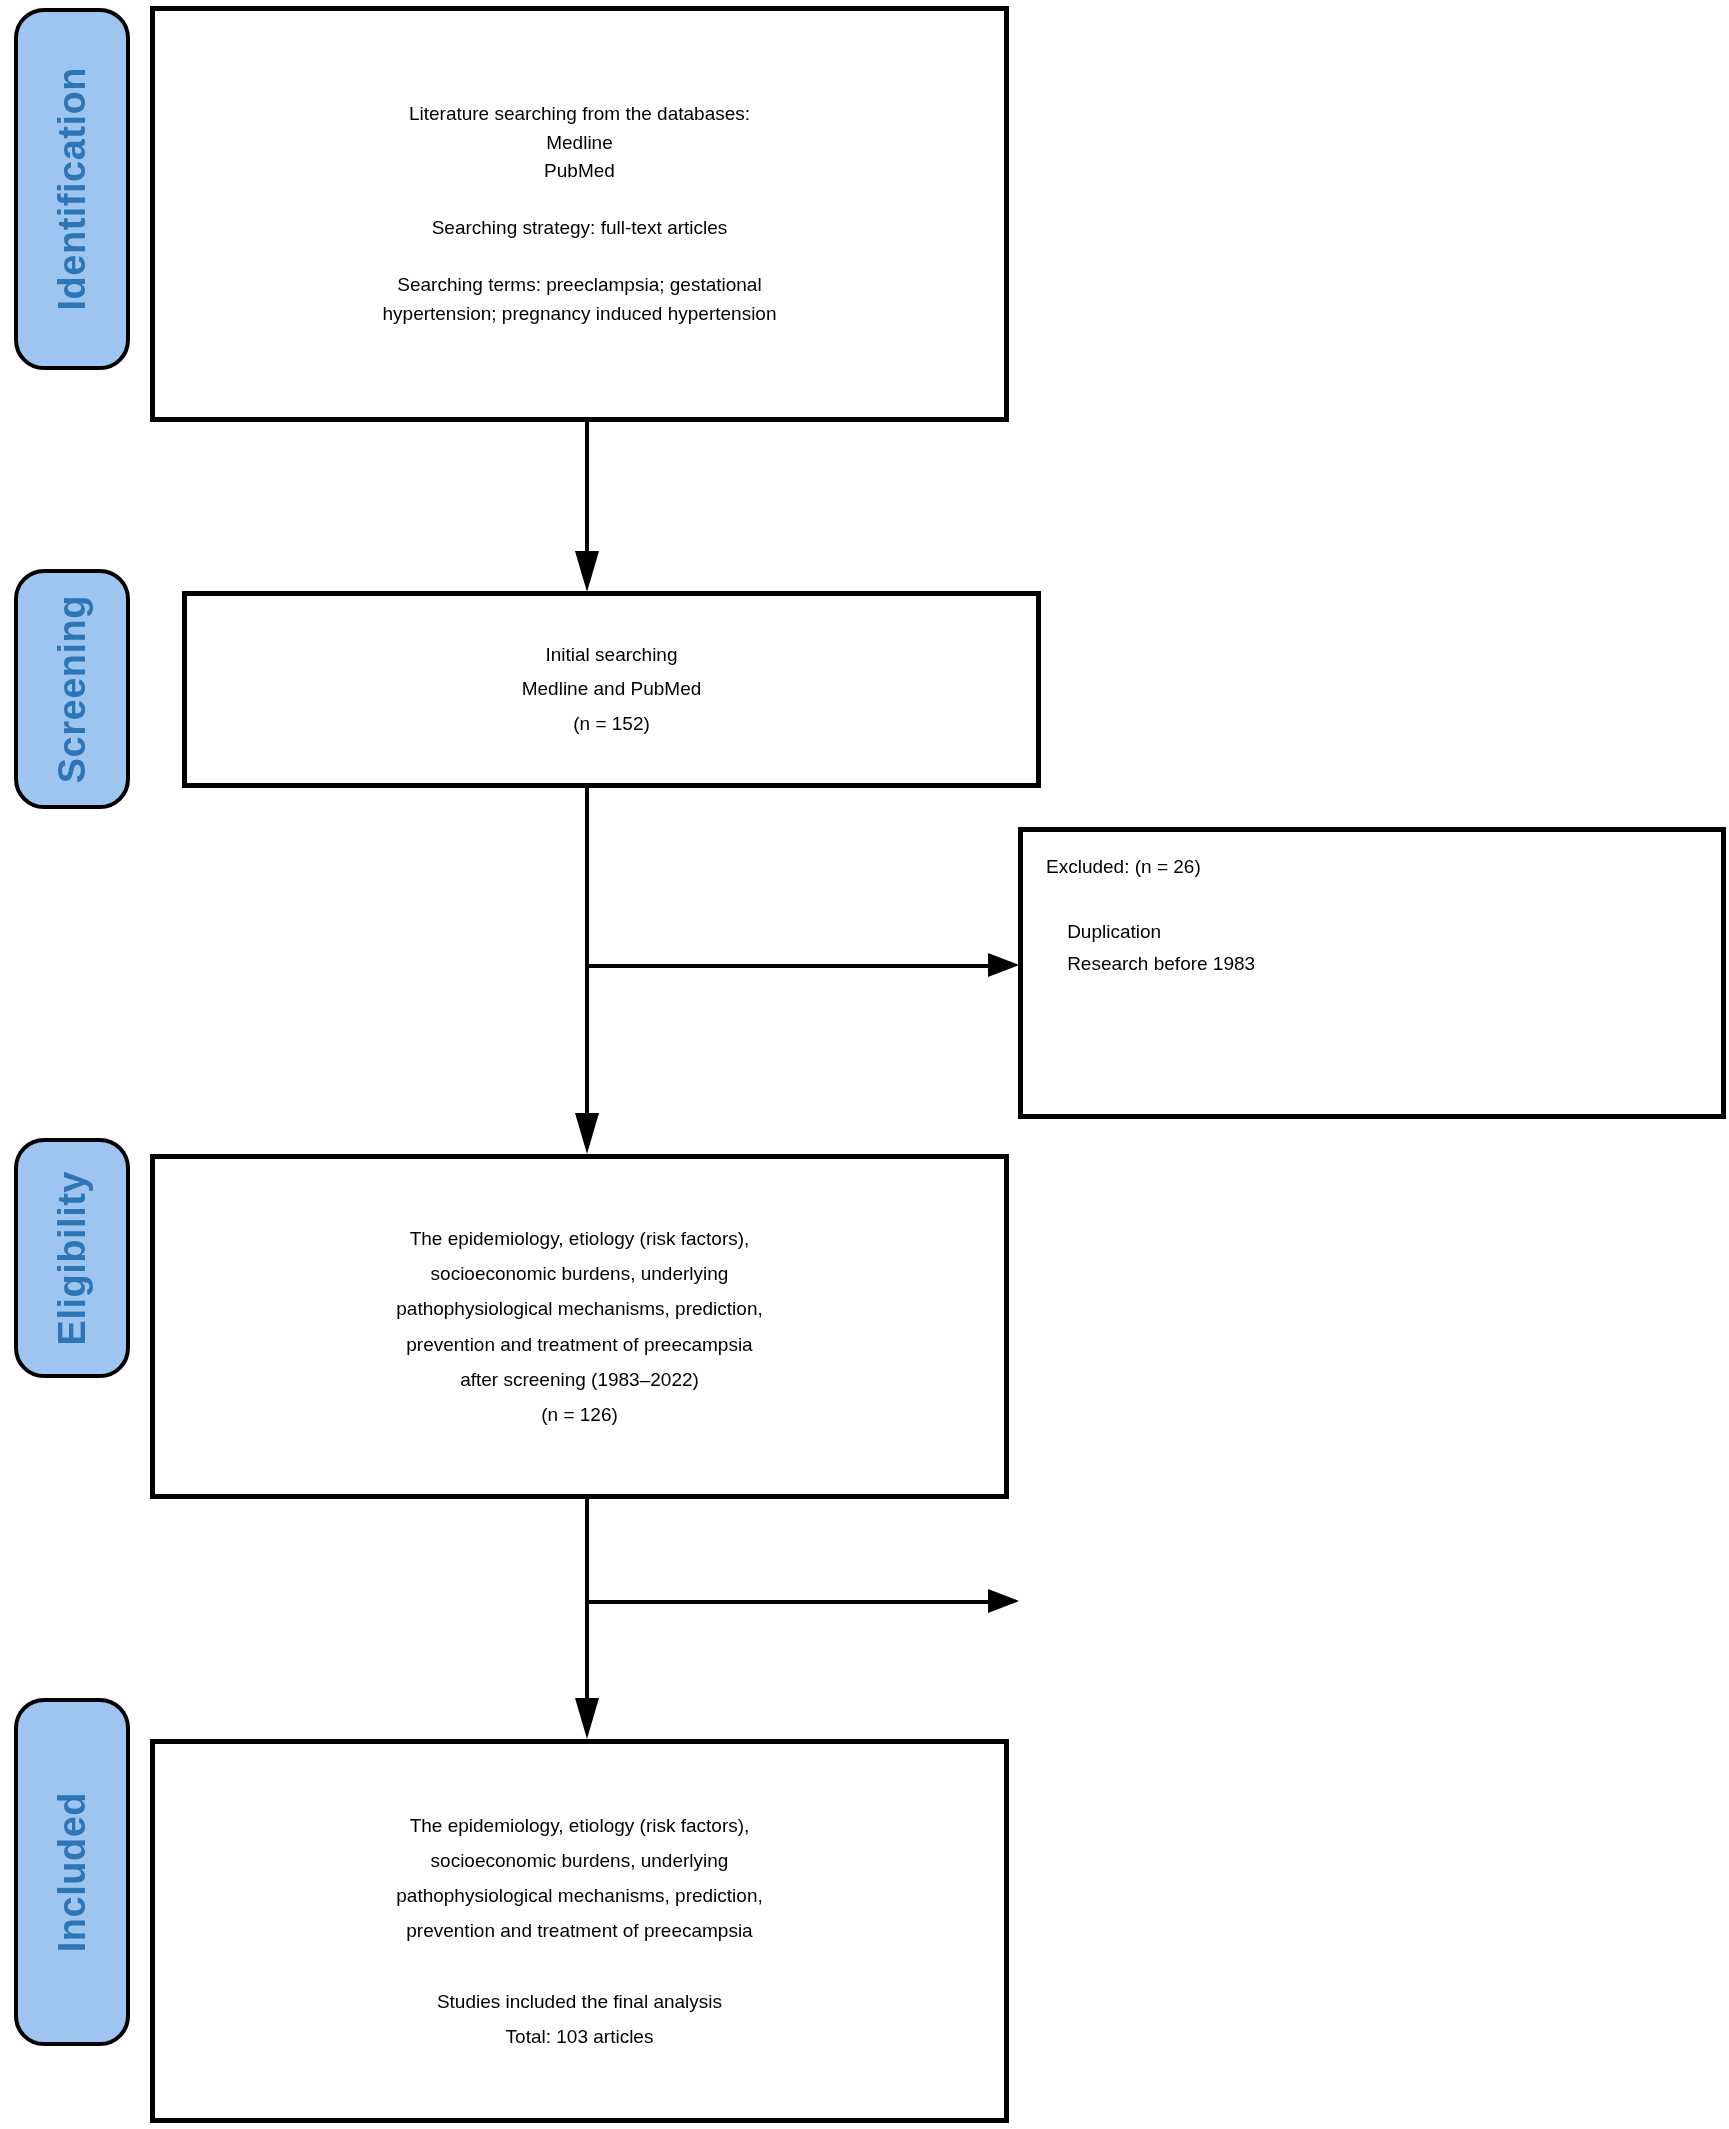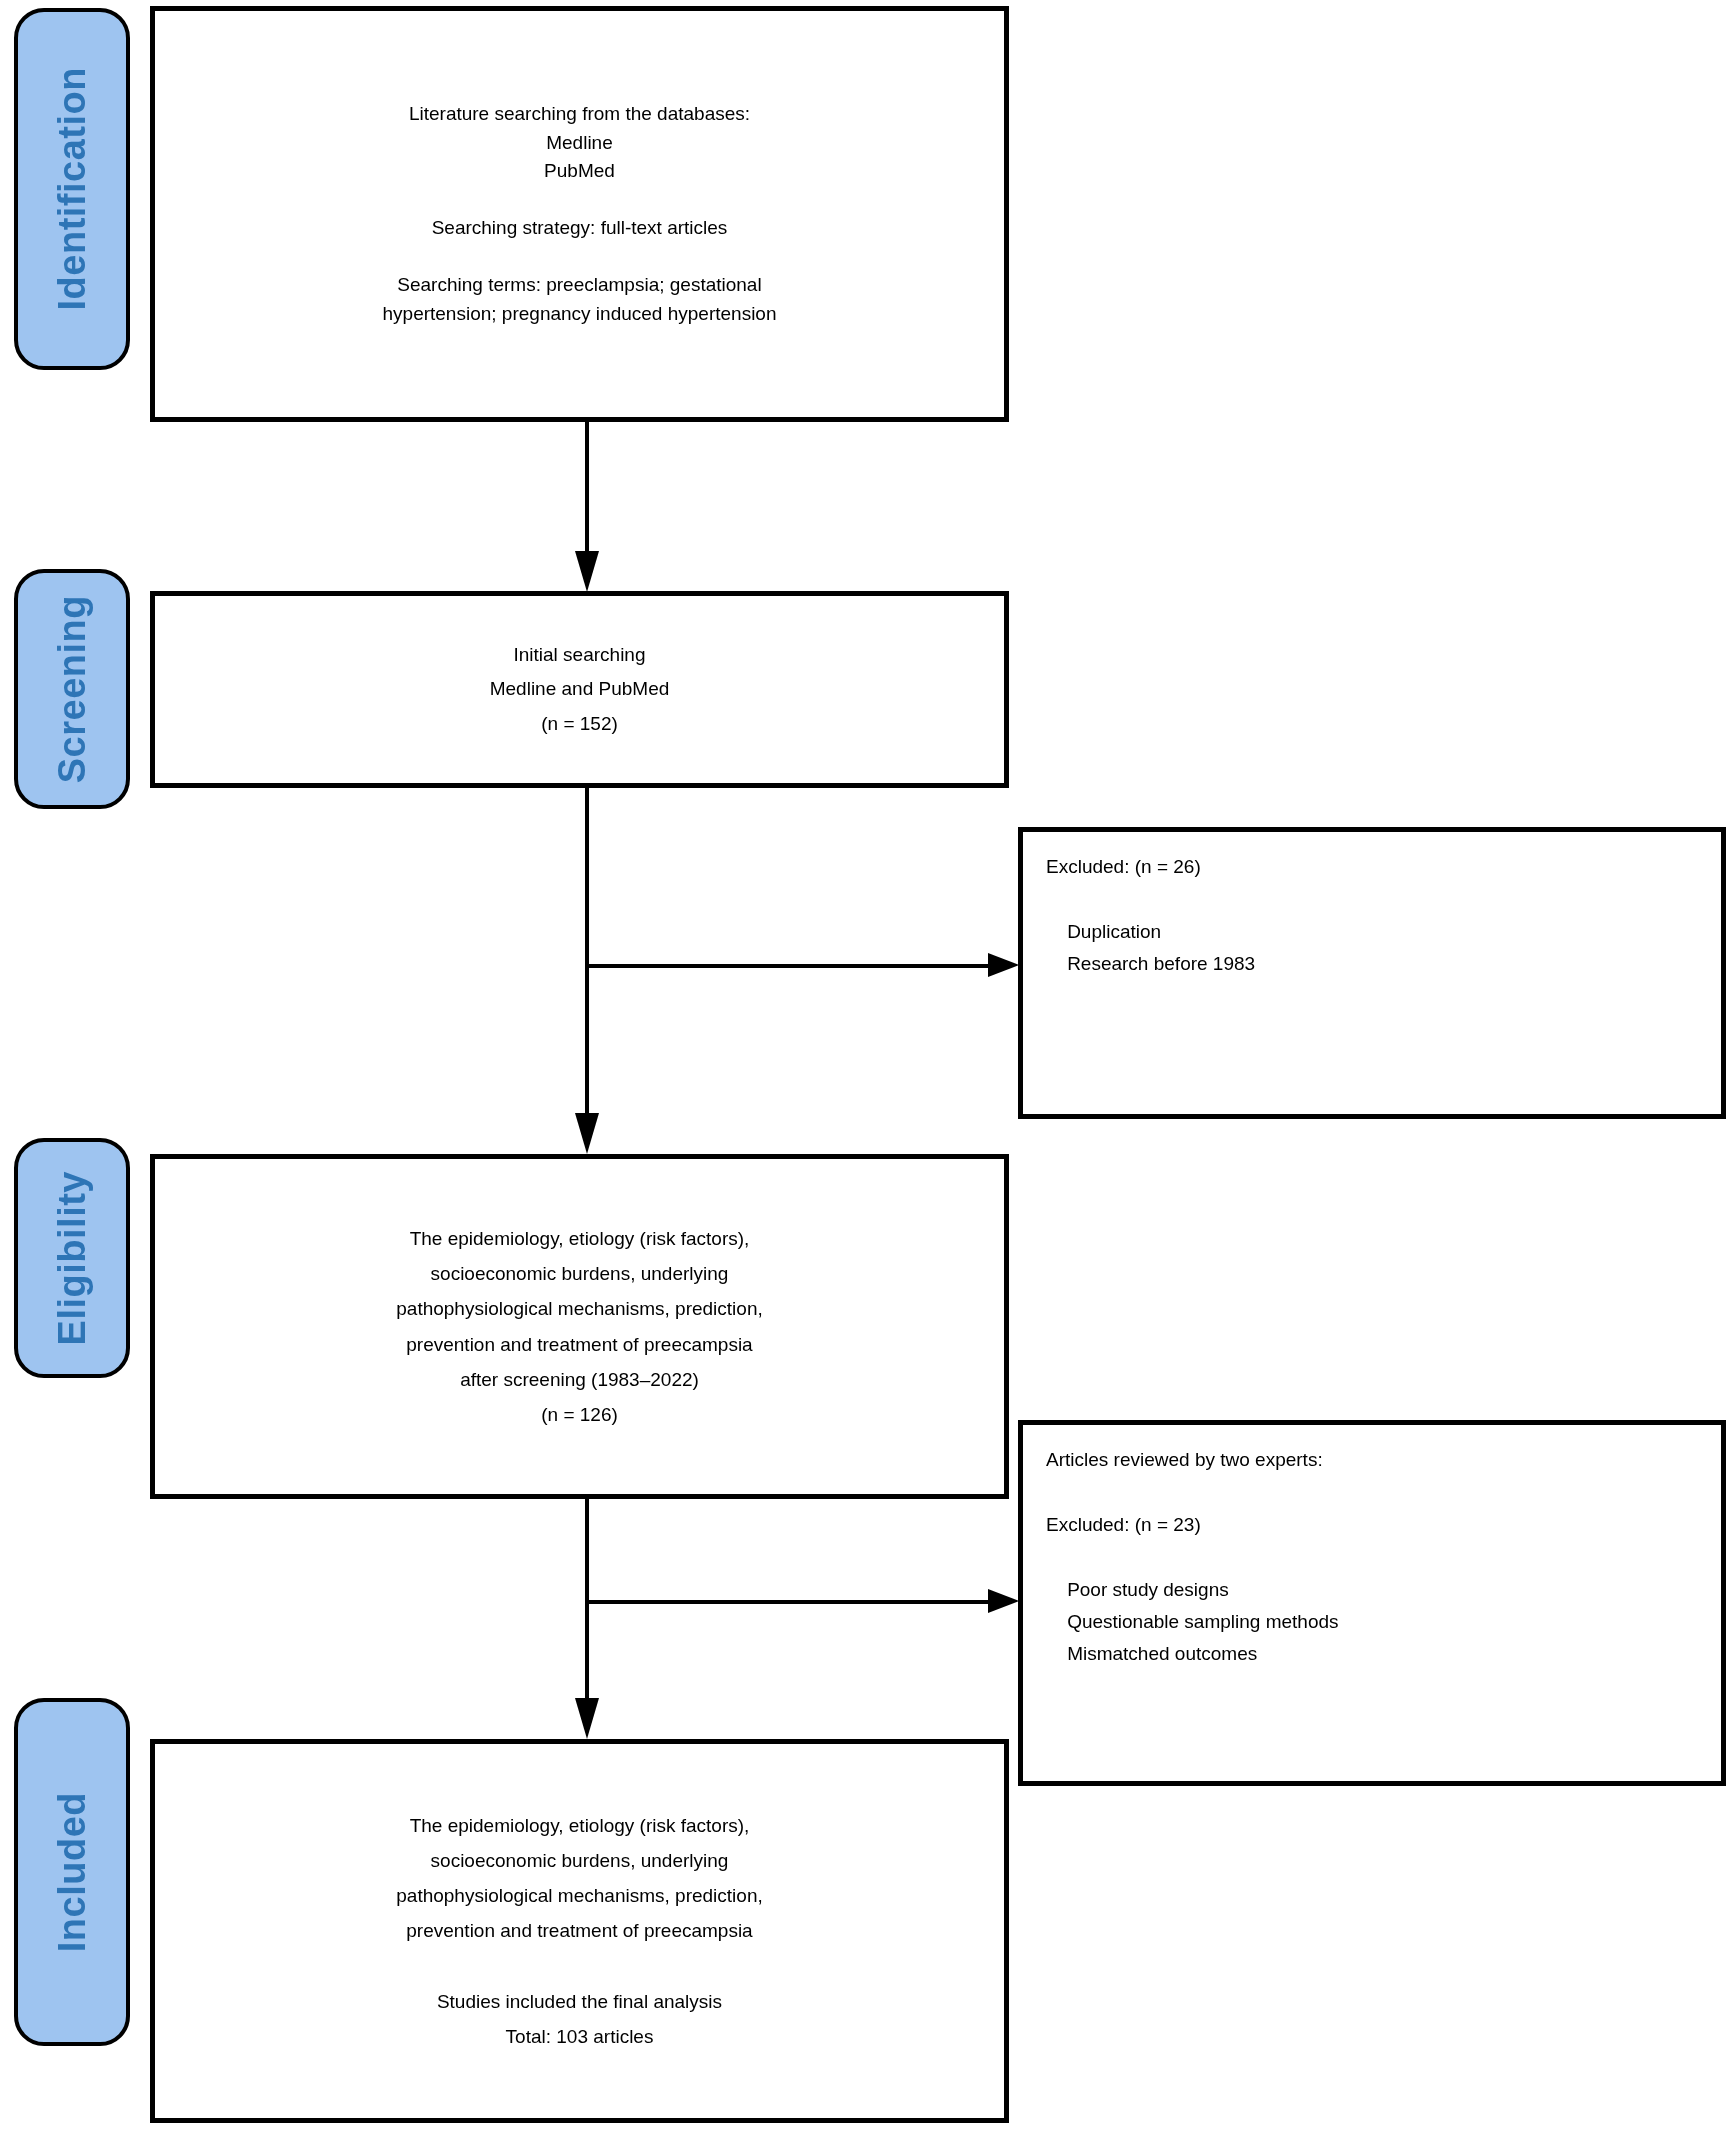--- a/index.html
+++ b/index.html
@@ -59,21 +59,21 @@
     width:708px;
     text-align:left;
     padding:19.4px 15.3px 0 23px;
   }
   .txt{
     white-space:pre-wrap;
     font-size:19px;
   }
   .fb1{top:6.1px;height:416px;}
   .fb1 .txt{line-height:1.5;}
-  .fb2{top:591px;height:197px;}
+  .fb2{top:591px;height:197px;margin-left:32px;}
   .fb2 .txt{line-height:1.8;}
   .fb3{top:1154px;height:345px;}
   .fb3 .txt{line-height:1.85;}
   .fb4{top:1739px;height:384px;}
   .fb4 .txt{line-height:1.85;}
   .side .txt{line-height:1.7;}
 
   
   .vline{position:absolute;width:3.6px;background:#000000;}
   .hline{position:absolute;height:3.6px;background:#000000;}
@@ -150,29 +150,20 @@
 Studies included the final analysis
 Total: 103 articles</div>
   </div>
 
   <div class="box side sb1" style="top:827px;height:292px;">
     <div class="txt">Excluded: (n = 26)
 
     Duplication
     Research before 1983</div>
   </div>
-  <div class="box side sb2" style="top:1420px;height:366px;">
-    <div class="txt">Articles reviewed by two experts:
-
-Excluded: (n = 23)
-
-    Poor study designs
-    Questionable sampling methods
-    Mismatched outcomes</div>
-  </div>
 
   <div class="vline v1"></div>
   <div class="arrow-down a1"></div>
 
   <div class="vline v2"></div>
   <div class="arrow-down a2"></div>
   <div class="hline h1"></div>
   <div class="arrow-right r1"></div>
 
   <div class="vline v3"></div>

